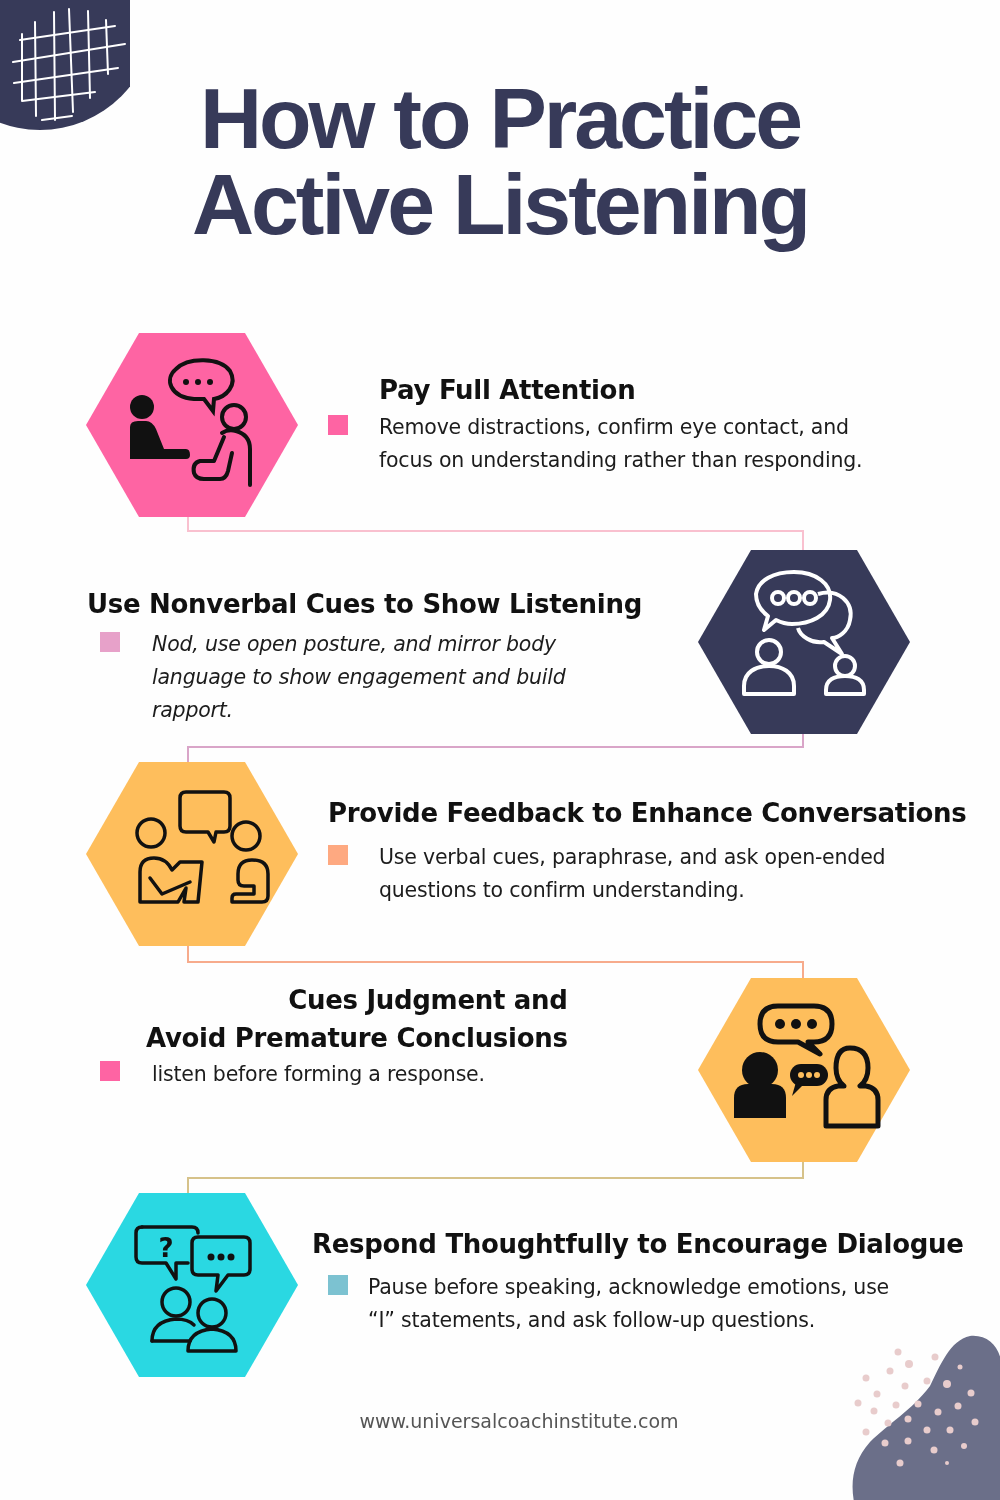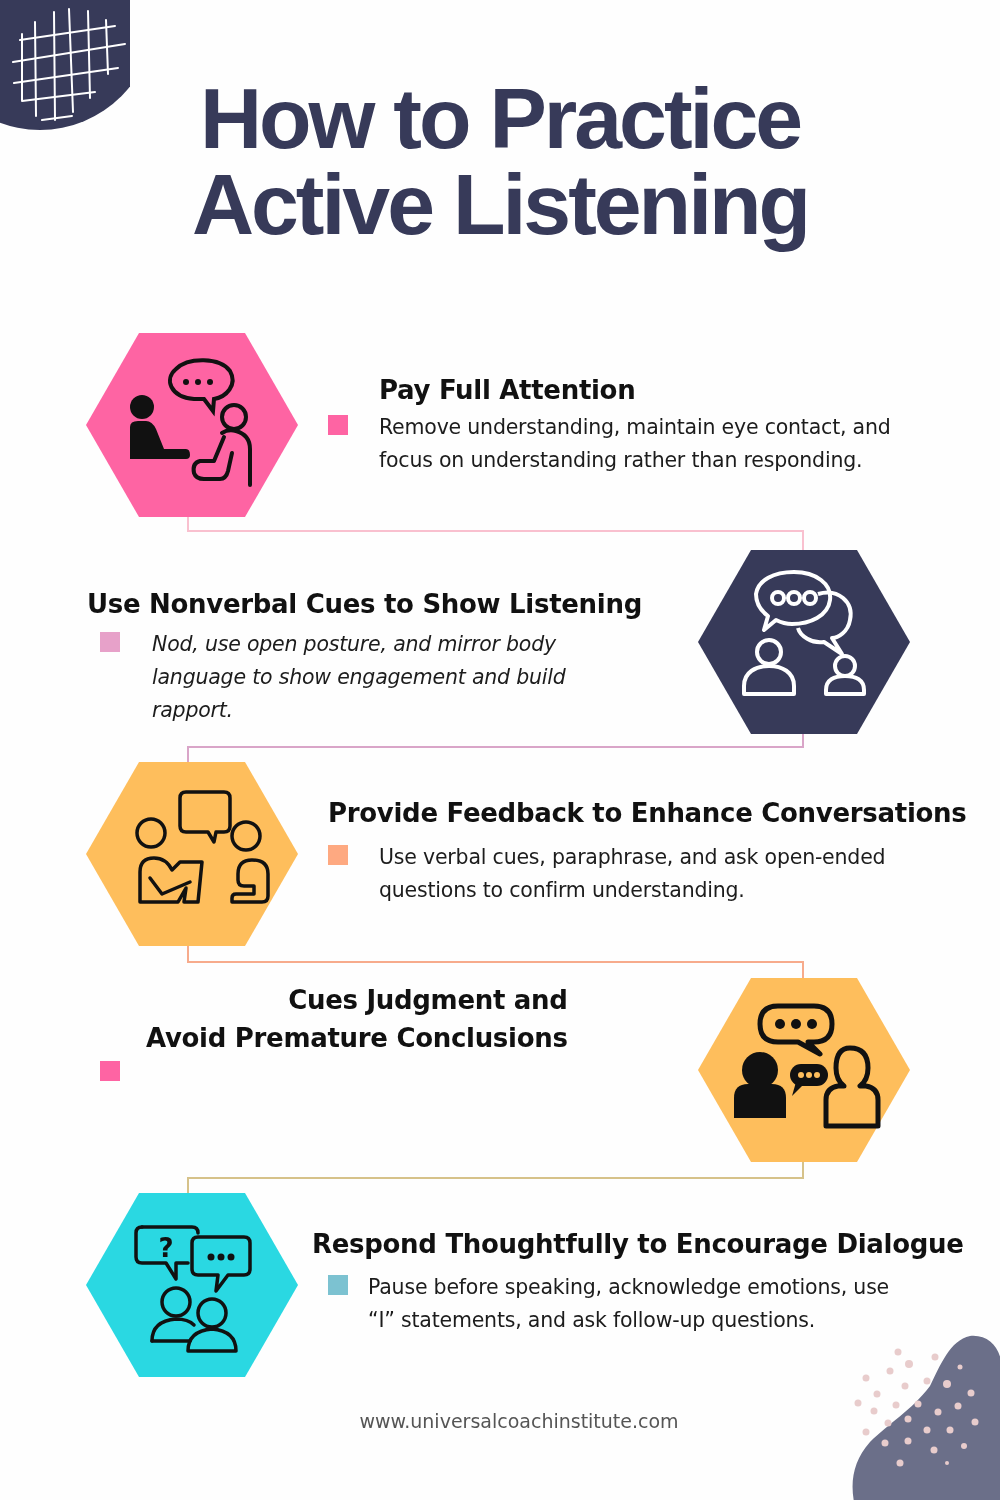--- a/index.html
+++ b/index.html
@@ -84,21 +84,21 @@
     <g fill="none" stroke="#111" stroke-width="4" stroke-linecap="round" stroke-linejoin="round">
       <circle cx="148" cy="84" r="12"></circle>
       <path d="M136,100 Q142,96 150,98 Q164,102 164,116 L164,152"></path>
       <path d="M138,104 L128,128 L114,128 Q106,130 108,140 Q110,146 118,146 L134,146 Q140,146 142,138 L146,120"></path>
     </g>
   </svg>
 </div>
 <div class="step-title" style="left:379px; top:371px;">Pay Full Attention</div>
 <div class="bullet" style="left:328px; top:415px; background:#fe64a3;"></div>
 <div class="step-desc" style="left:379px; top:411px;">
-  <div>Remove understanding, maintain eye contact, and</div>
+  <div>Remove distractions, confirm eye contact, and</div>
   <div>focus on understanding rather than responding.</div>
 </div>
 
 <div class="step-title" style="left:87px; top:585px;">Use Nonverbal Cues to Show Listening</div>
 <div class="bullet" style="left:100px; top:632px; background:#e7a1c9;"></div>
 <div class="step-desc" style="left:152px; top:628px;font-style:italic;">
   <div>Nod, use open posture, and mirror body</div>
   <div>language to show engagement and build</div>
   <div>rapport.</div>
 </div>
@@ -144,20 +144,21 @@
   <div>Use verbal cues, paraphrase, and ask open-ended</div>
   <div>questions to confirm understanding.</div>
 </div>
 
 <div class="step-title" style="left:146px; top:981px; line-height:38px;">
   <div>Cues Judgment and</div>
   <div>Avoid Premature Conclusions</div>
 </div>
 <div class="bullet" style="left:100px; top:1061px; background:#fe64a3;"></div>
 <div class="step-desc" style="left:152px; top:1058px;">
+  <div>listen before forming a response.</div>
 </div>
 <div class="hex" style="left:698px; top:978px;">
   <svg viewBox="0 0 212 184">
     <polygon points="53,0 159,0 212,92 159,184 53,184 0,92" fill="#febe5c"></polygon>
 
     <path d="M80,28 L116,28 Q134,28 134,46 Q134,64 116,64 L110,64 L122,76 L100,64 L80,64 Q62,64 62,46 Q62,28 80,28 Z" fill="none" stroke="#111" stroke-width="5" stroke-linejoin="round"></path>
     <circle cx="82" cy="46" r="5" fill="#111"></circle>
     <circle cx="98" cy="46" r="5" fill="#111"></circle>
     <circle cx="114" cy="46" r="5" fill="#111"></circle>
 

